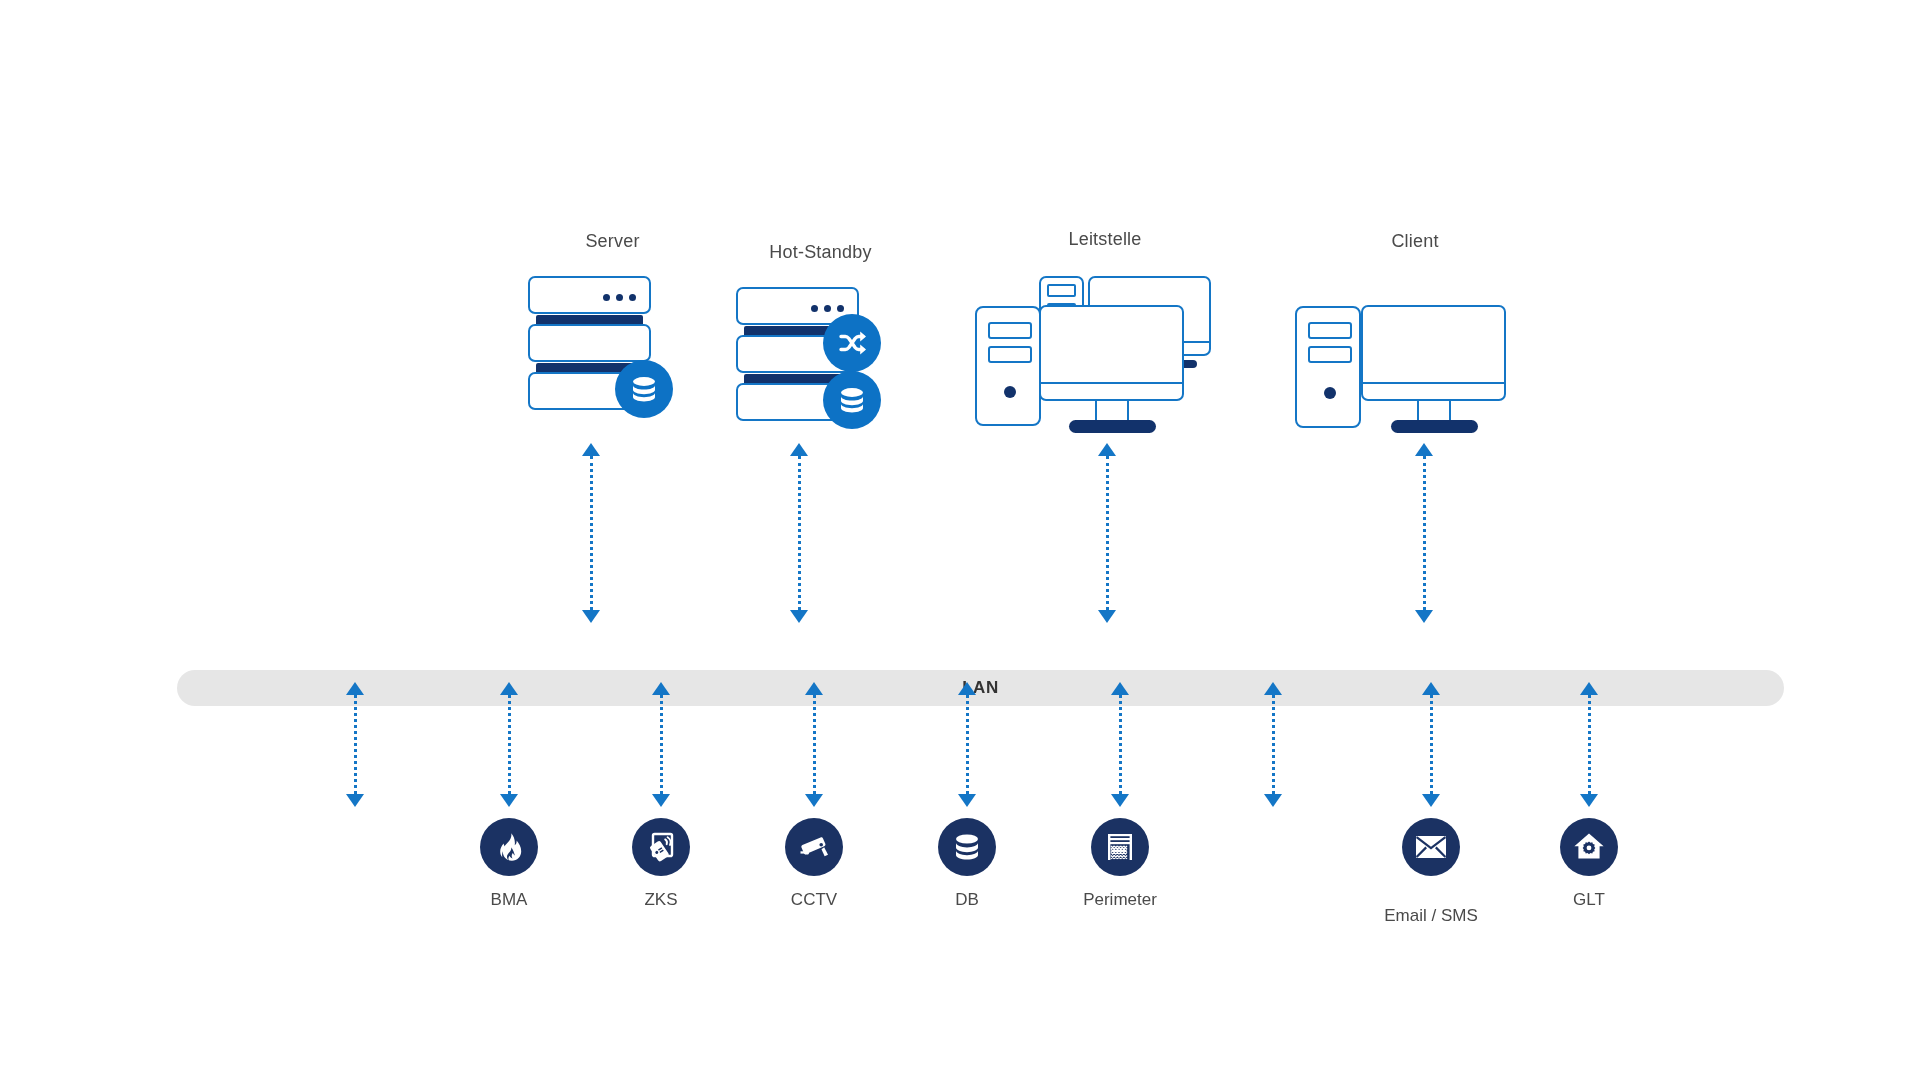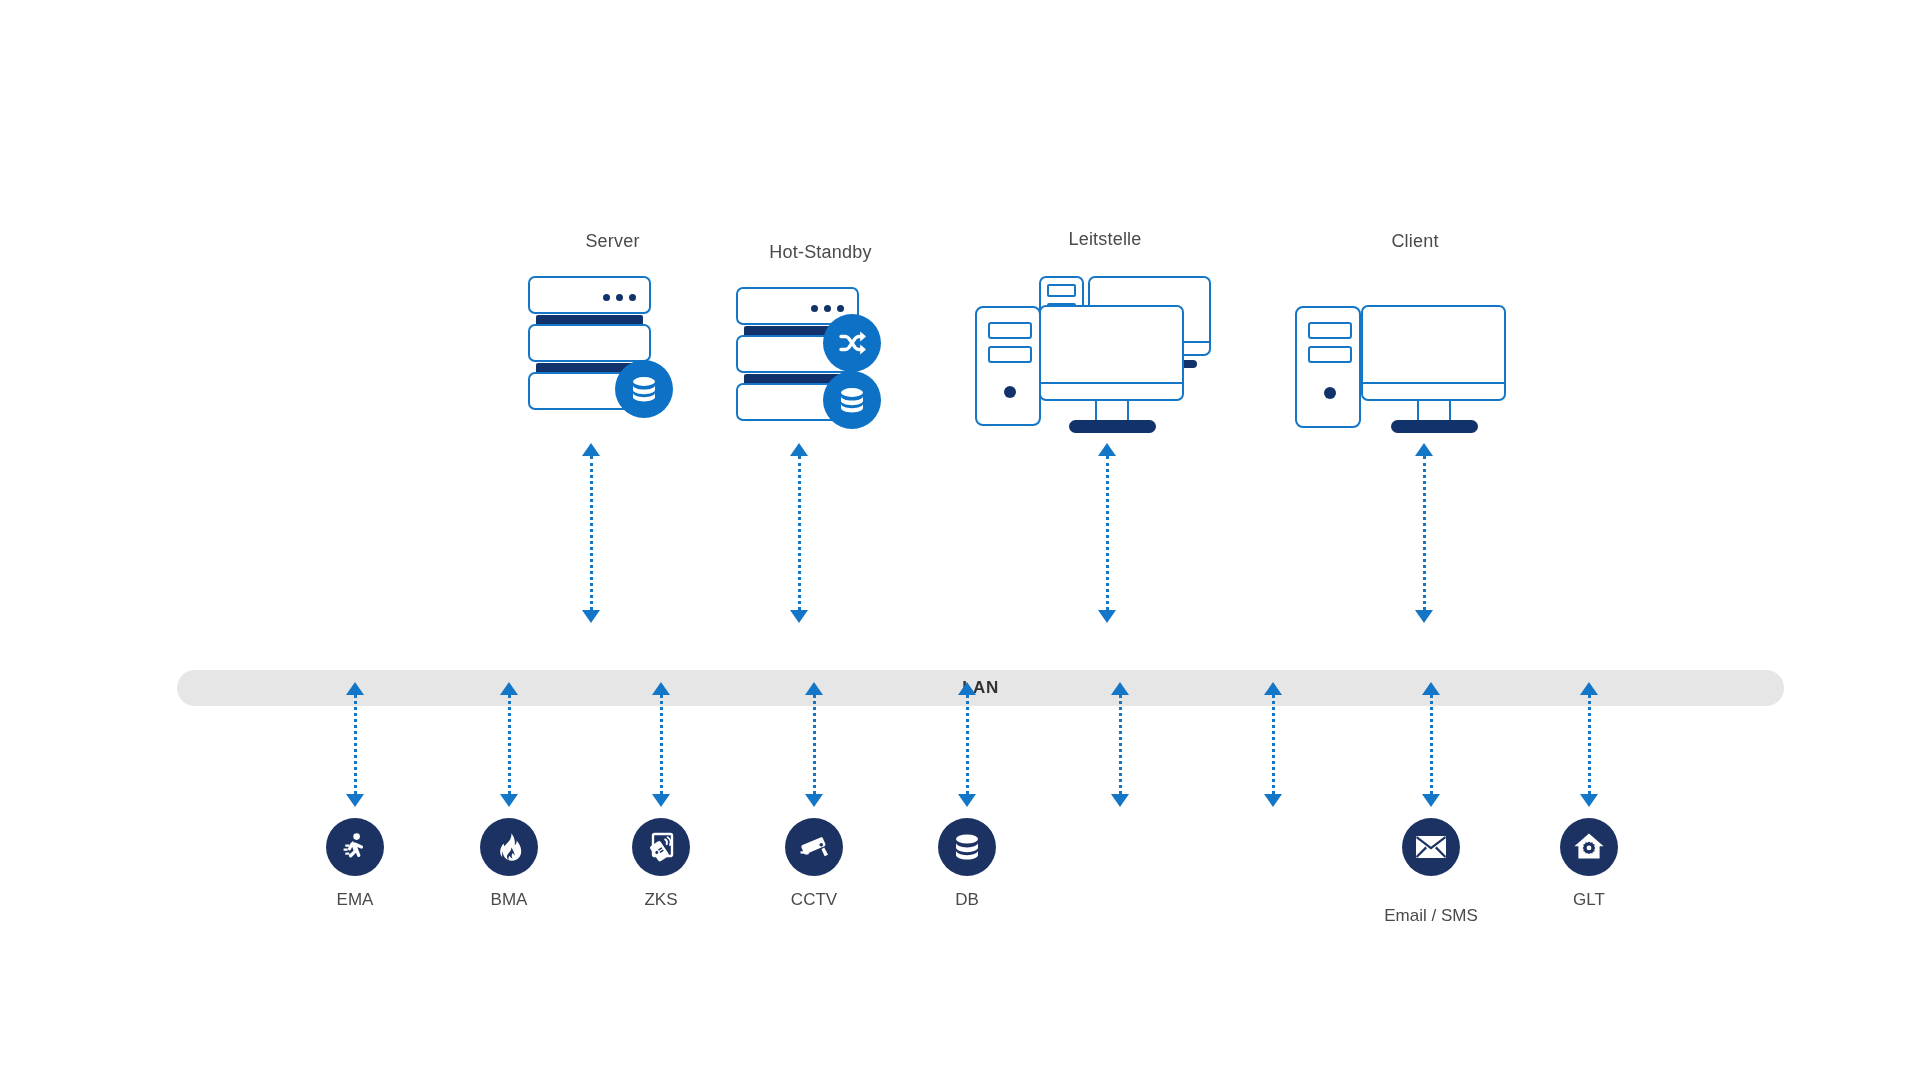--- a/index.html
+++ b/index.html
@@ -400,32 +400,20 @@
     <div class="head up"></div>
     <div class="stem"></div>
     <div class="head down"></div>
   </div>
   <div class="conn" style="left:1578px; top:682px; height:125px;">
     <div class="head up"></div>
     <div class="stem"></div>
     <div class="head down"></div>
   </div>
 
-  <div class="node" style="left:285px; top:818px;">
-    <div class="node-circle">
-      <svg width="34" height="34" viewBox="0 0 34 34" aria-hidden="true">
-        <g fill="#ffffff">
-          <circle cx="18.6" cy="6.6" r="3.3"></circle>
-          <path d="M15.6 11.2c-1.5.3-2.6 1.3-3.3 2.6l-2.2 4.3c-.4.8-.1 1.7.7 2.1.8.4 1.7.1 2.1-.7l1.3-2.6 1.4 3.5-4.2 4.2c-.7.7-.7 1.7 0 2.4.7.7 1.7.7 2.4 0l4.2-4.2 1.2 3.1c.3.8 1.2 1.3 2.1 1 .8-.3 1.3-1.2 1-2.1l-3-7.9 3.5 1.6c.8.4 1.7 0 2.1-.8.4-.8 0-1.7-.8-2.1l-5.6-2.6c-.9-.4-1.9-.5-2.9-.3z"></path>
-          <path d="M7.3 14.6h4.1v2.2H7.3zM5.6 18.6h4.1v2.2H5.6zM7.3 22.6h4.1v2.2H7.3z"></path>
-        </g>
-      </svg>
-    </div>
-    <div class="node-label">EMA</div>
-  </div>
 
   <div class="node" style="left:439px; top:818px;">
     <div class="node-circle">
       <svg width="32" height="32" viewBox="0 0 32 32" aria-hidden="true">
         <path fill="#ffffff" d="M18.2 2.2c.8 4-1 6.7-3.2 9.1-2.4 2.7-5.2 5.1-5.2 9.3 0 5.5 4 9.2 9.1 9.2 5.3 0 9.3-3.9 9.3-9.5 0-4.4-2.3-8-4.6-10.7.2 2.3-.6 3.9-1.9 4.7.8-4.6-.8-9.3-3.5-12.1z"></path>
         <path fill="#1b3263" d="M18.2 16.2c.4 2.1-.5 3.5-1.6 4.8-1.2 1.4-2.6 2.7-2.6 4.8 0 1.6.8 2.9 2 3.6-1-1.6-.6-3.2.5-4.6.6 1.6 1.8 2.3 3.1 2.6-1.6-2.1-.8-4.2.4-5.6.2 1.3.9 2.1 1.8 2.6-.7-2.9-1.6-5.7-3.6-8.2z"></path>
         <path fill="#ffffff" d="M10.6 12.4c-1.9 2.3-3.4 4.9-3.4 8 0 2.3.8 4.3 2.1 5.8-.8-4.3 1.3-7.4 3.3-9.9-1-.9-1.7-2.2-2-3.9z"></path>
       </svg>
     </div>
     <div class="node-label">BMA</div>
@@ -470,20 +458,40 @@
         <g fill="#ffffff">
           <ellipse cx="16" cy="8" rx="11" ry="4.6"></ellipse>
           <path d="M5 11.8c0 2.5 4.9 4.6 11 4.6s11-2.1 11-4.6v4.8c0 2.5-4.9 4.6-11 4.6S5 19.1 5 16.6z"></path>
           <path d="M5 19.6c0 2.5 4.9 4.6 11 4.6s11-2.1 11-4.6v4.4c0 2.5-4.9 4.6-11 4.6S5 26.5 5 24z"></path>
         </g>
       </svg>
     </div>
     <div class="node-label">DB</div>
   </div>
 
+  <div class="node" style="left:1050px; top:818px;">
+    <div class="node-circle">
+      <svg width="34" height="34" viewBox="0 0 34 34" aria-hidden="true">
+        <g fill="#ffffff">
+          <rect x="6" y="4" width="22" height="2.2"></rect>
+          <rect x="6" y="8" width="22" height="2.2"></rect>
+          <rect x="6" y="12" width="22" height="2.2"></rect>
+          <rect x="5" y="4" width="2.4" height="26"></rect>
+          <rect x="26.6" y="4" width="2.4" height="26"></rect>
+        </g>
+        <g stroke="#ffffff" stroke-width="1.3">
+          <path d="M8 16l3.2 3.2M11.2 16L8 19.2M11.2 16l3.2 3.2M14.4 16l-3.2 3.2M14.4 16l3.2 3.2M17.6 16l-3.2 3.2M17.6 16l3.2 3.2M20.8 16l-3.2 3.2M20.8 16l3.2 3.2M24 16l-3.2 3.2
+                   M8 19.2l3.2 3.2M11.2 19.2L8 22.4M11.2 19.2l3.2 3.2M14.4 19.2l-3.2 3.2M14.4 19.2l3.2 3.2M17.6 19.2l-3.2 3.2M17.6 19.2l3.2 3.2M20.8 19.2l-3.2 3.2M20.8 19.2l3.2 3.2M24 19.2l-3.2 3.2
+                   M8 22.4l3.2 3.2M11.2 22.4L8 25.6M11.2 22.4l3.2 3.2M14.4 22.4l-3.2 3.2M14.4 22.4l3.2 3.2M17.6 22.4l-3.2 3.2M17.6 22.4l3.2 3.2M20.8 22.4l-3.2 3.2M20.8 22.4l3.2 3.2M24 22.4l-3.2 3.2
+                   M8 25.6l3.2 3.2M11.2 25.6L8 28.8M11.2 25.6l3.2 3.2M14.4 25.6l-3.2 3.2M14.4 25.6l3.2 3.2M17.6 25.6l-3.2 3.2M17.6 25.6l3.2 3.2M20.8 25.6l-3.2 3.2M20.8 25.6l3.2 3.2M24 25.6l-3.2 3.2"></path>
+        </g>
+      </svg>
+    </div>
+    <div class="node-label">Perimeter</div>
+  </div>
 
 
   <div class="node" style="left:1361px; top:818px;gap:16px;">
     <div class="node-circle">
       <svg width="34" height="30" viewBox="0 0 34 30" aria-hidden="true">
         <rect x="2" y="4" width="30" height="22" rx="1.2" fill="#ffffff"></rect>
         <path d="M2.6 5.2 17 16.2 31.4 5.2" fill="none" stroke="#1b3263" stroke-width="2.2"></path>
         <path d="M2.6 25 12.2 15.4M31.4 25 21.8 15.4" fill="none" stroke="#1b3263" stroke-width="2.2"></path>
       </svg>
     </div>

